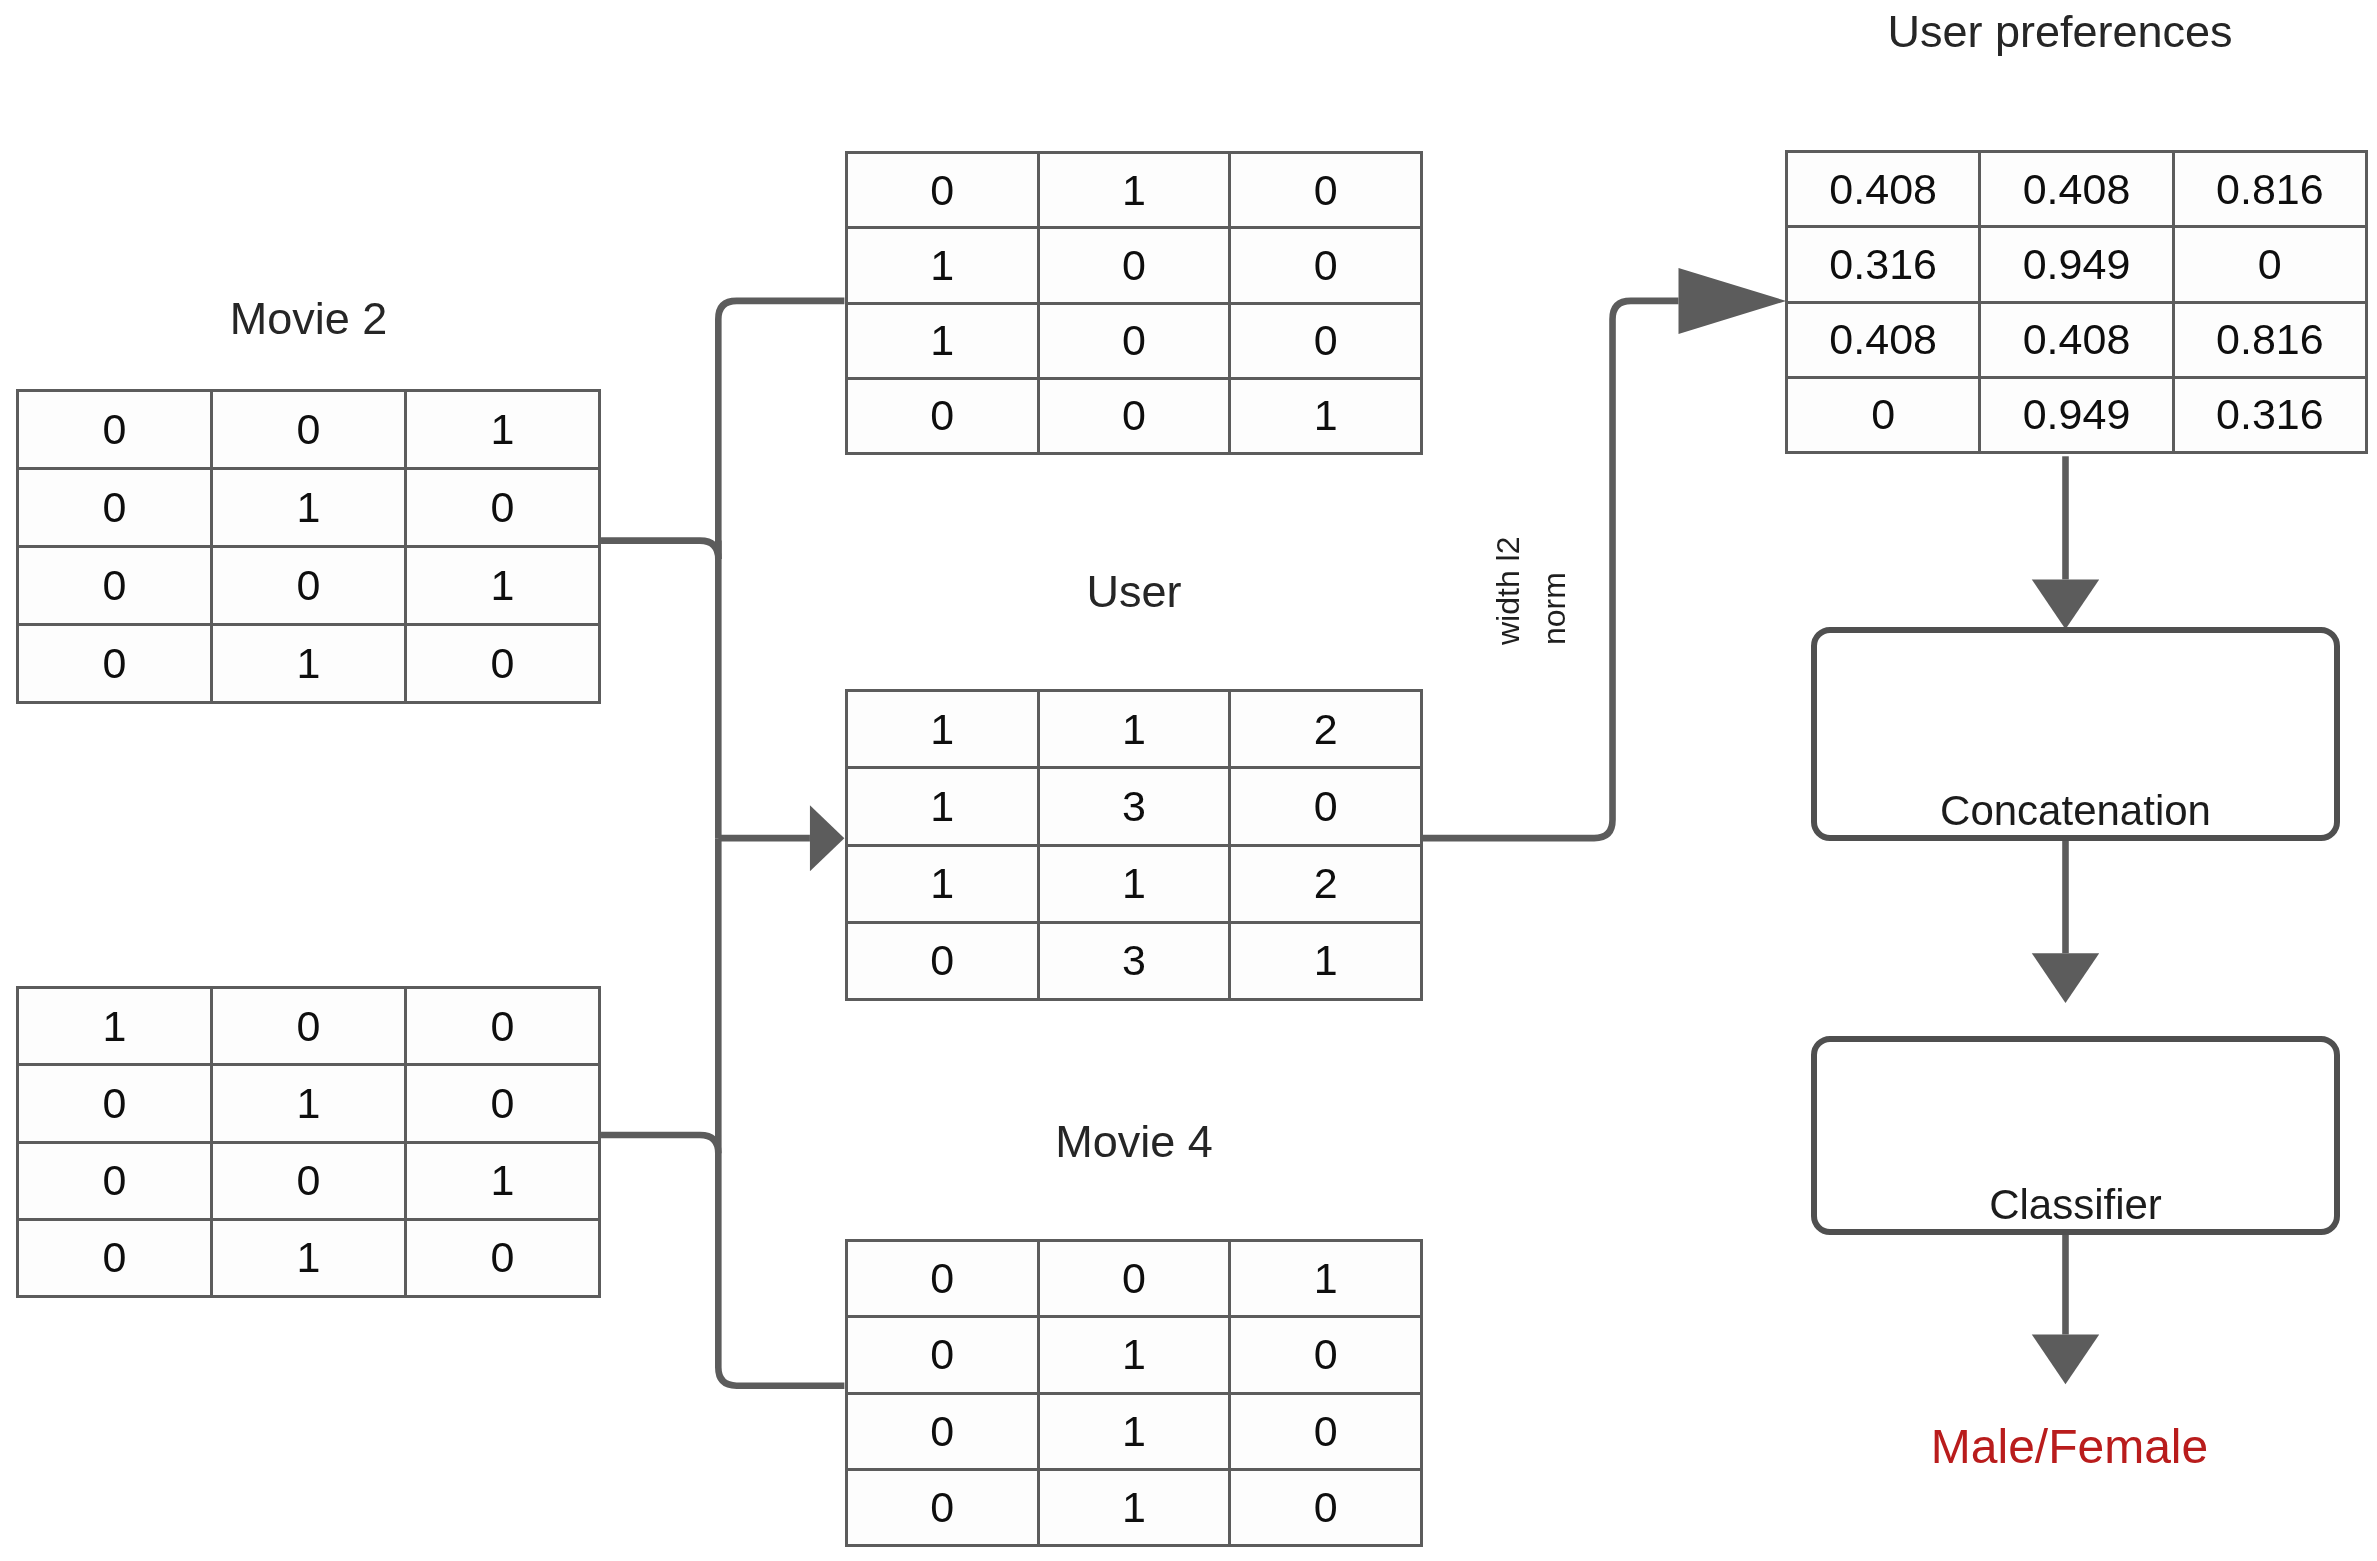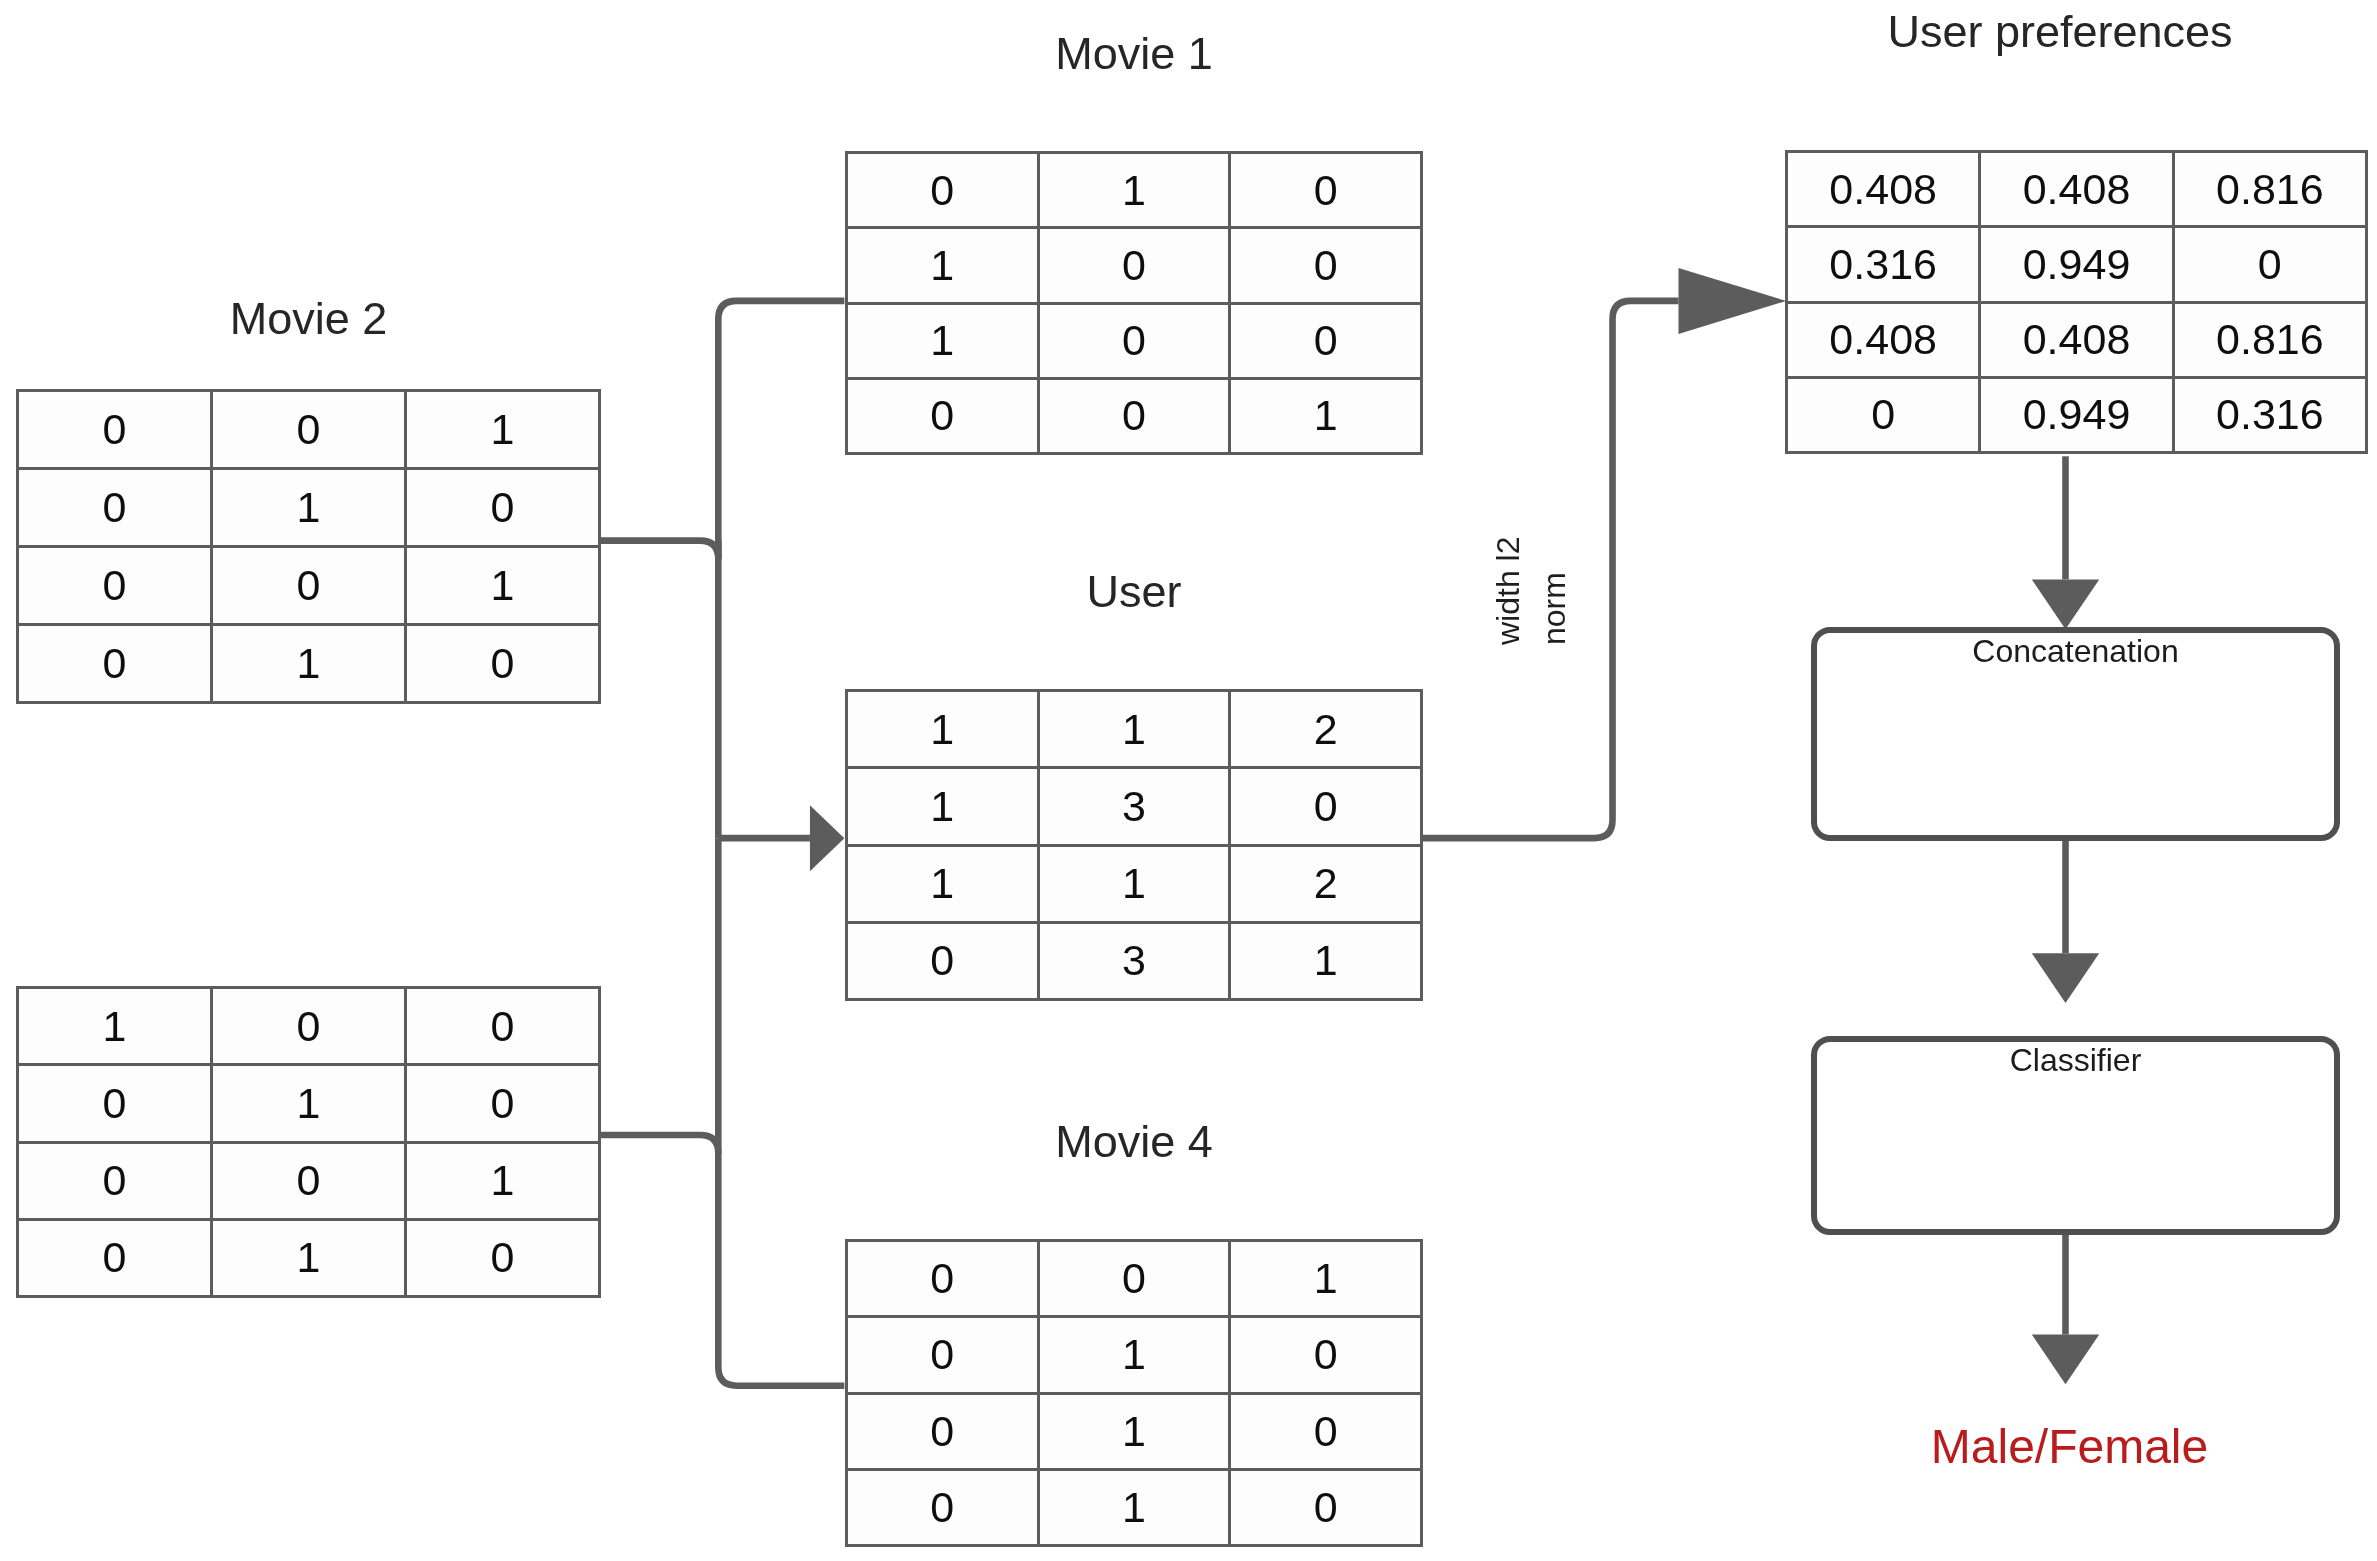--- a/index.html
+++ b/index.html
@@ -34,23 +34,23 @@
     padding:0;
     background:#fdfdfd;
     font-family:"Liberation Sans", sans-serif;
   }
   .rbox{
     position:absolute;
     border:6.6px solid #4f4f4f;
     border-radius:19px;
     background:#ffffff;
     display:flex;
-    align-items:flex-start;
+    align-items:flex-end;
     justify-content:center;
-    font-size:32px;
+    font-size:42px;
     color:#1c1c1c;
   }
   .outlbl{
     position:absolute;
     font-size:48px;
     color:#b91c1c;
     white-space:nowrap;
     text-align:center;
   }
   .vlabel{
@@ -101,21 +101,20 @@
     <path class="wire" d="M 2818 1130 L 2818 1300"></path>
     <polygon class="head" points="2772,1300 2864,1300 2818,1368"></polygon>
 
     <path class="wire" d="M 2818 1620 L 2818 1820"></path>
     <polygon class="head" points="2772,1820 2864,1820 2818,1888"></polygon>
   </svg>
 
   <div class="ttl" style="left:16px;top:293px;width:585px;">Movie 2</div>
 
 
-  <div class="ttl" style="left:845px;top:28px;width:578px;">Movie 1</div>
 
   <div class="ttl" style="left:845px;top:566px;width:578px;">User</div>
 
   <div class="ttl" style="left:845px;top:1116px;width:578px;">Movie 4</div>
 
   <div class="ttl" style="left:1745px;top:5.9px;width:630px;">User preferences</div>
 
   <table class="matrix" style="left:16px;top:389px;width:585px;height:315px;">
     <tbody>
       <tr>

